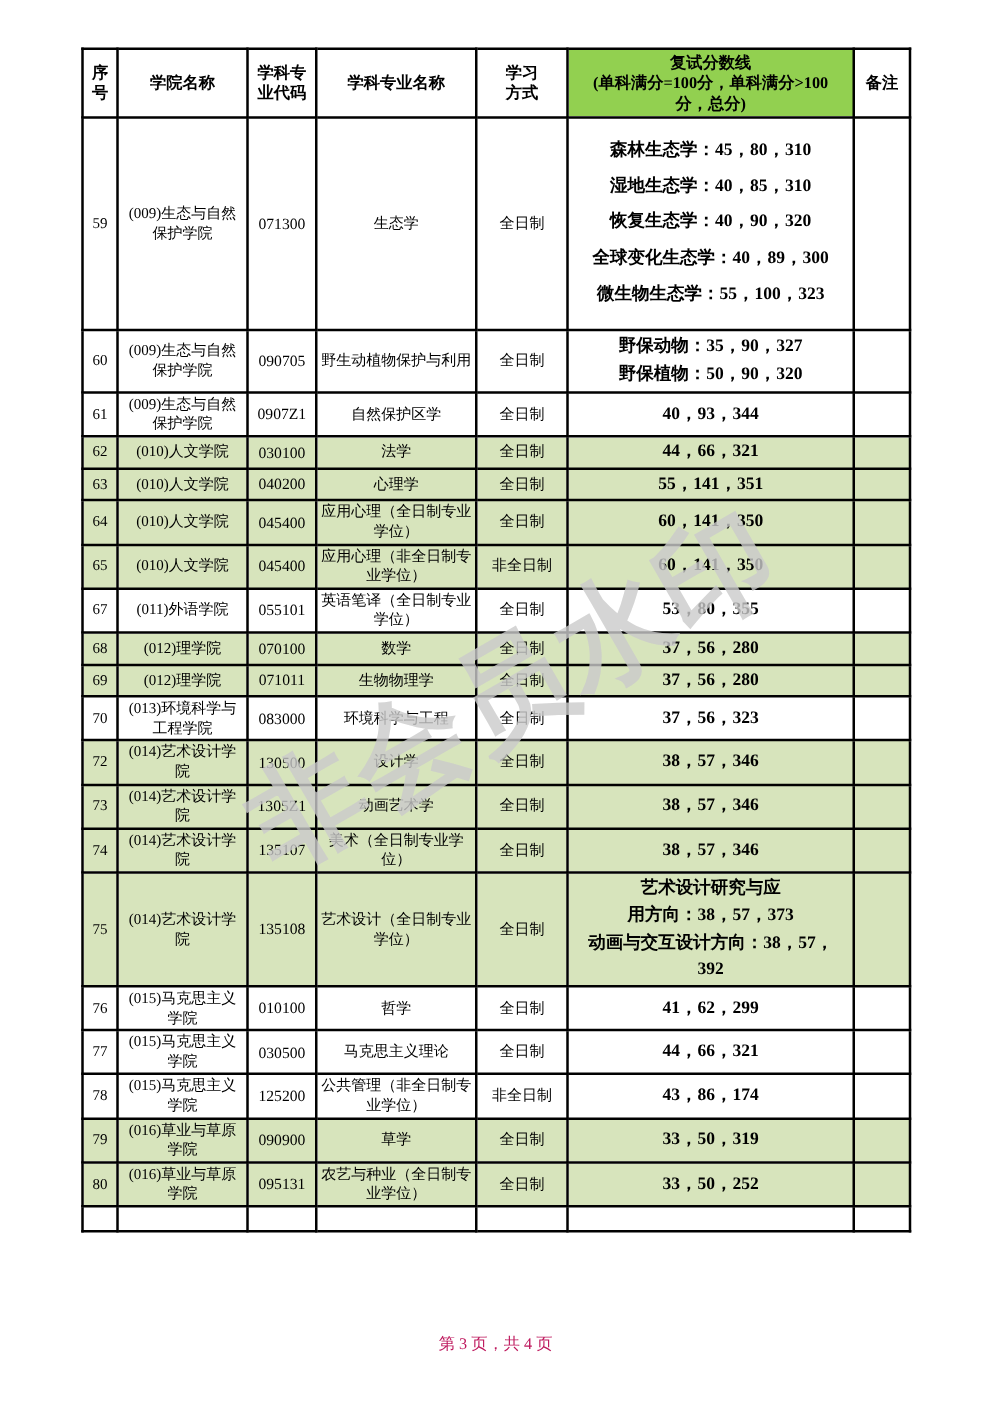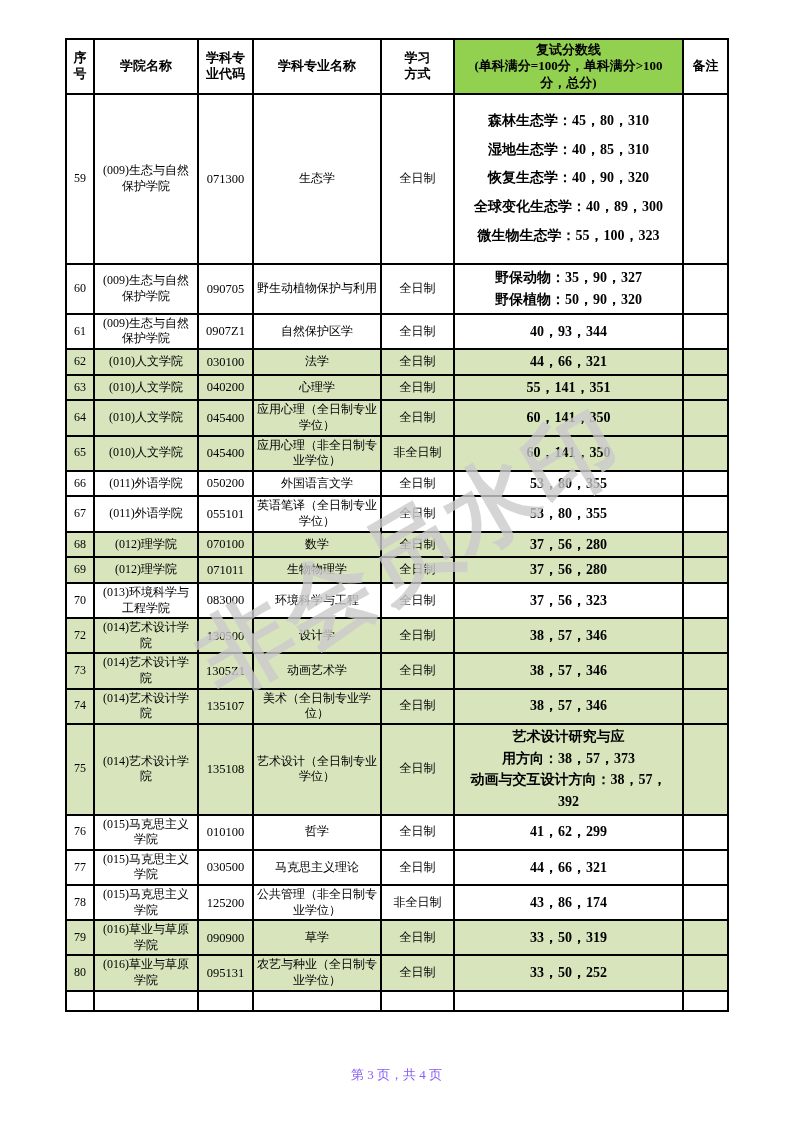--- a/index.html
+++ b/index.html
@@ -69,21 +69,21 @@
     pointer-events: none;
     z-index: 5;
     white-space: nowrap;
   }
   .footer {
     position: absolute;
     left: 0; top: 1066px;
     width: 793px;
     text-align: center;
     font-size: 13px;
-    color: #8b5cf6;
+    color: #be185d;
   }
 </style>
 </head>
 <body>
 
 <div class="watermark">非会员水印</div>
 
 <table class="score-table">
   <colgroup>
     <col style="width:28px">
@@ -179,29 +179,20 @@
   <tr class="green" style="height: 33px; border-radius: 16px;">
     <td class="col-num">65</td>
     <td class="col-college">(010)人文学院</td>
     <td class="col-code">045400</td>
     <td class="col-major">应用心理（非全日制专业学位）</td>
     <td class="col-mode">非全日制</td>
     <td class="col-score">60，141，350</td>
     <td class="col-note"></td>
   </tr>
 
-  <tr style="height: 23px;">
-    <td class="col-num">66</td>
-    <td class="col-college">(011)外语学院</td>
-    <td class="col-code">050200</td>
-    <td class="col-major">外国语言文学</td>
-    <td class="col-mode">全日制</td>
-    <td class="col-score">53，80，355</td>
-    <td class="col-note"></td>
-  </tr>
 
   <tr style="height: 33px;">
     <td class="col-num">67</td>
     <td class="col-college">(011)外语学院</td>
     <td class="col-code">055101</td>
     <td class="col-major">英语笔译（全日制专业学位）</td>
     <td class="col-mode">全日制</td>
     <td class="col-score">53，80，355</td>
     <td class="col-note"></td>
   </tr>

